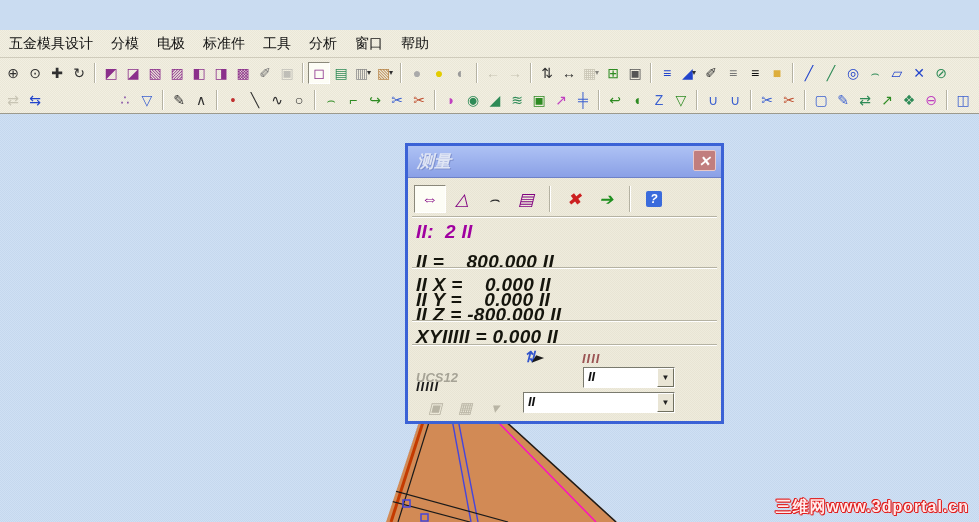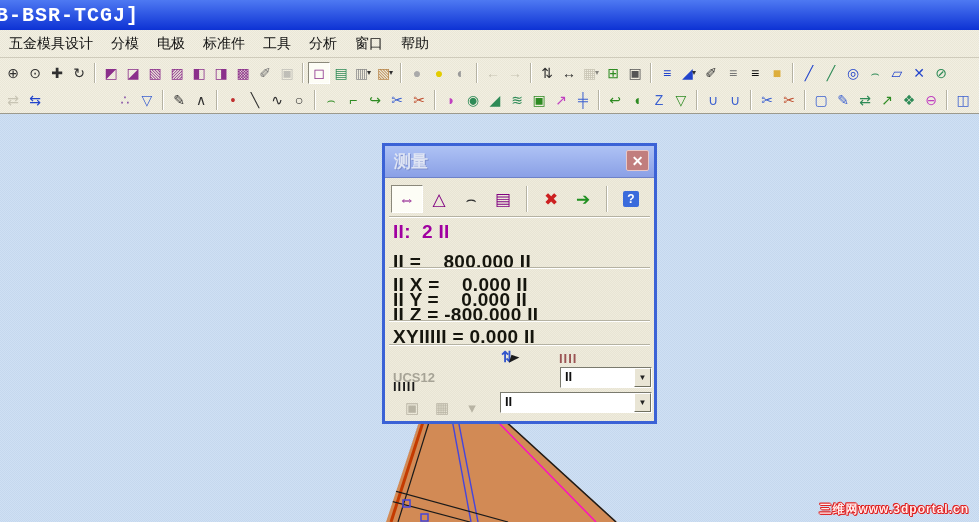--- a/index.html
+++ b/index.html
@@ -52,31 +52,32 @@
     border-left:1px solid #B5B2A2;border-right:1px solid #FFFFFF;}
   .tb-gap{flex:0 0 auto;height:1px;}
   
   .viewport{
     position:absolute;left:0;top:114px;width:979px;height:408px;
     background:repeating-conic-gradient(#CFE0F4 0% 25%, #C5D8EE 0% 50%) 0 0/2px 2px;
   }
   .model-svg{position:absolute;left:0;top:0;}
   .watermark{
     position:absolute;right:10px;bottom:4px;z-index:2;
-    font-size:12px;font-weight:700;letter-spacing:1px;color:#FFECEC;
+    font-size:16px;font-weight:700;letter-spacing:1px;color:#FFECEC;
     text-shadow:-1px 0 var(--watermark-red),1px 0 var(--watermark-red),
                  0 -1px var(--watermark-red),0 1px var(--watermark-red),
                  1px 1px var(--watermark-red),-1px -1px var(--watermark-red);
     white-space:nowrap;
   }
   
   .dialog{
-    position:absolute;left:382px;top:143px;width:275px;height:281px;z-index:3;
+    position:absolute;left:405px;top:143px;width:319px;height:281px;z-index:3;
     border:3px solid var(--dialog-border);
     background:repeating-conic-gradient(#EFECDD 0% 25%, #E8E4D4 0% 50%) 0 0/2px 2px;
+    font-style:italic;
   }
   .dlg-titlebar{
     position:absolute;left:0;top:0;right:0;height:32px;
     background:linear-gradient(var(--dialog-title-top),var(--dialog-title-bottom));
     border-bottom:1px solid #6E82C8;display:flex;align-items:center;
   }
   .dlg-title{font-size:17px;font-weight:700;color:#DFE5F4;margin-left:9px;
     text-shadow:1px 1px 0 #7E90CE;}
   .dlg-close{
     position:absolute;right:5px;top:4px;width:23px;height:21px;
@@ -116,23 +117,20 @@
     font-size:8px;color:#222;
   }
   .dlg-footer{position:absolute;left:12px;top:250px;display:flex;align-items:center;}
   .dlg-footer .tb-btn{width:30px;height:22px;color:#B8B4A4;font-size:15px;}
 </style>
 </head>
 <body>
 
 <div class="screen">
 
-  <div class="titlebar">
-    <span class="title">B-BSR-TCGJ]</span>
-  </div>
 
   <div class="menubar">
       <span class="menu-item">五金模具设计</span>
       <span class="menu-item">分模</span>
       <span class="menu-item">电极</span>
       <span class="menu-item">标准件</span>
       <span class="menu-item">工具</span>
       <span class="menu-item">分析</span>
       <span class="menu-item">窗口</span>
       <span class="menu-item">帮助</span>

